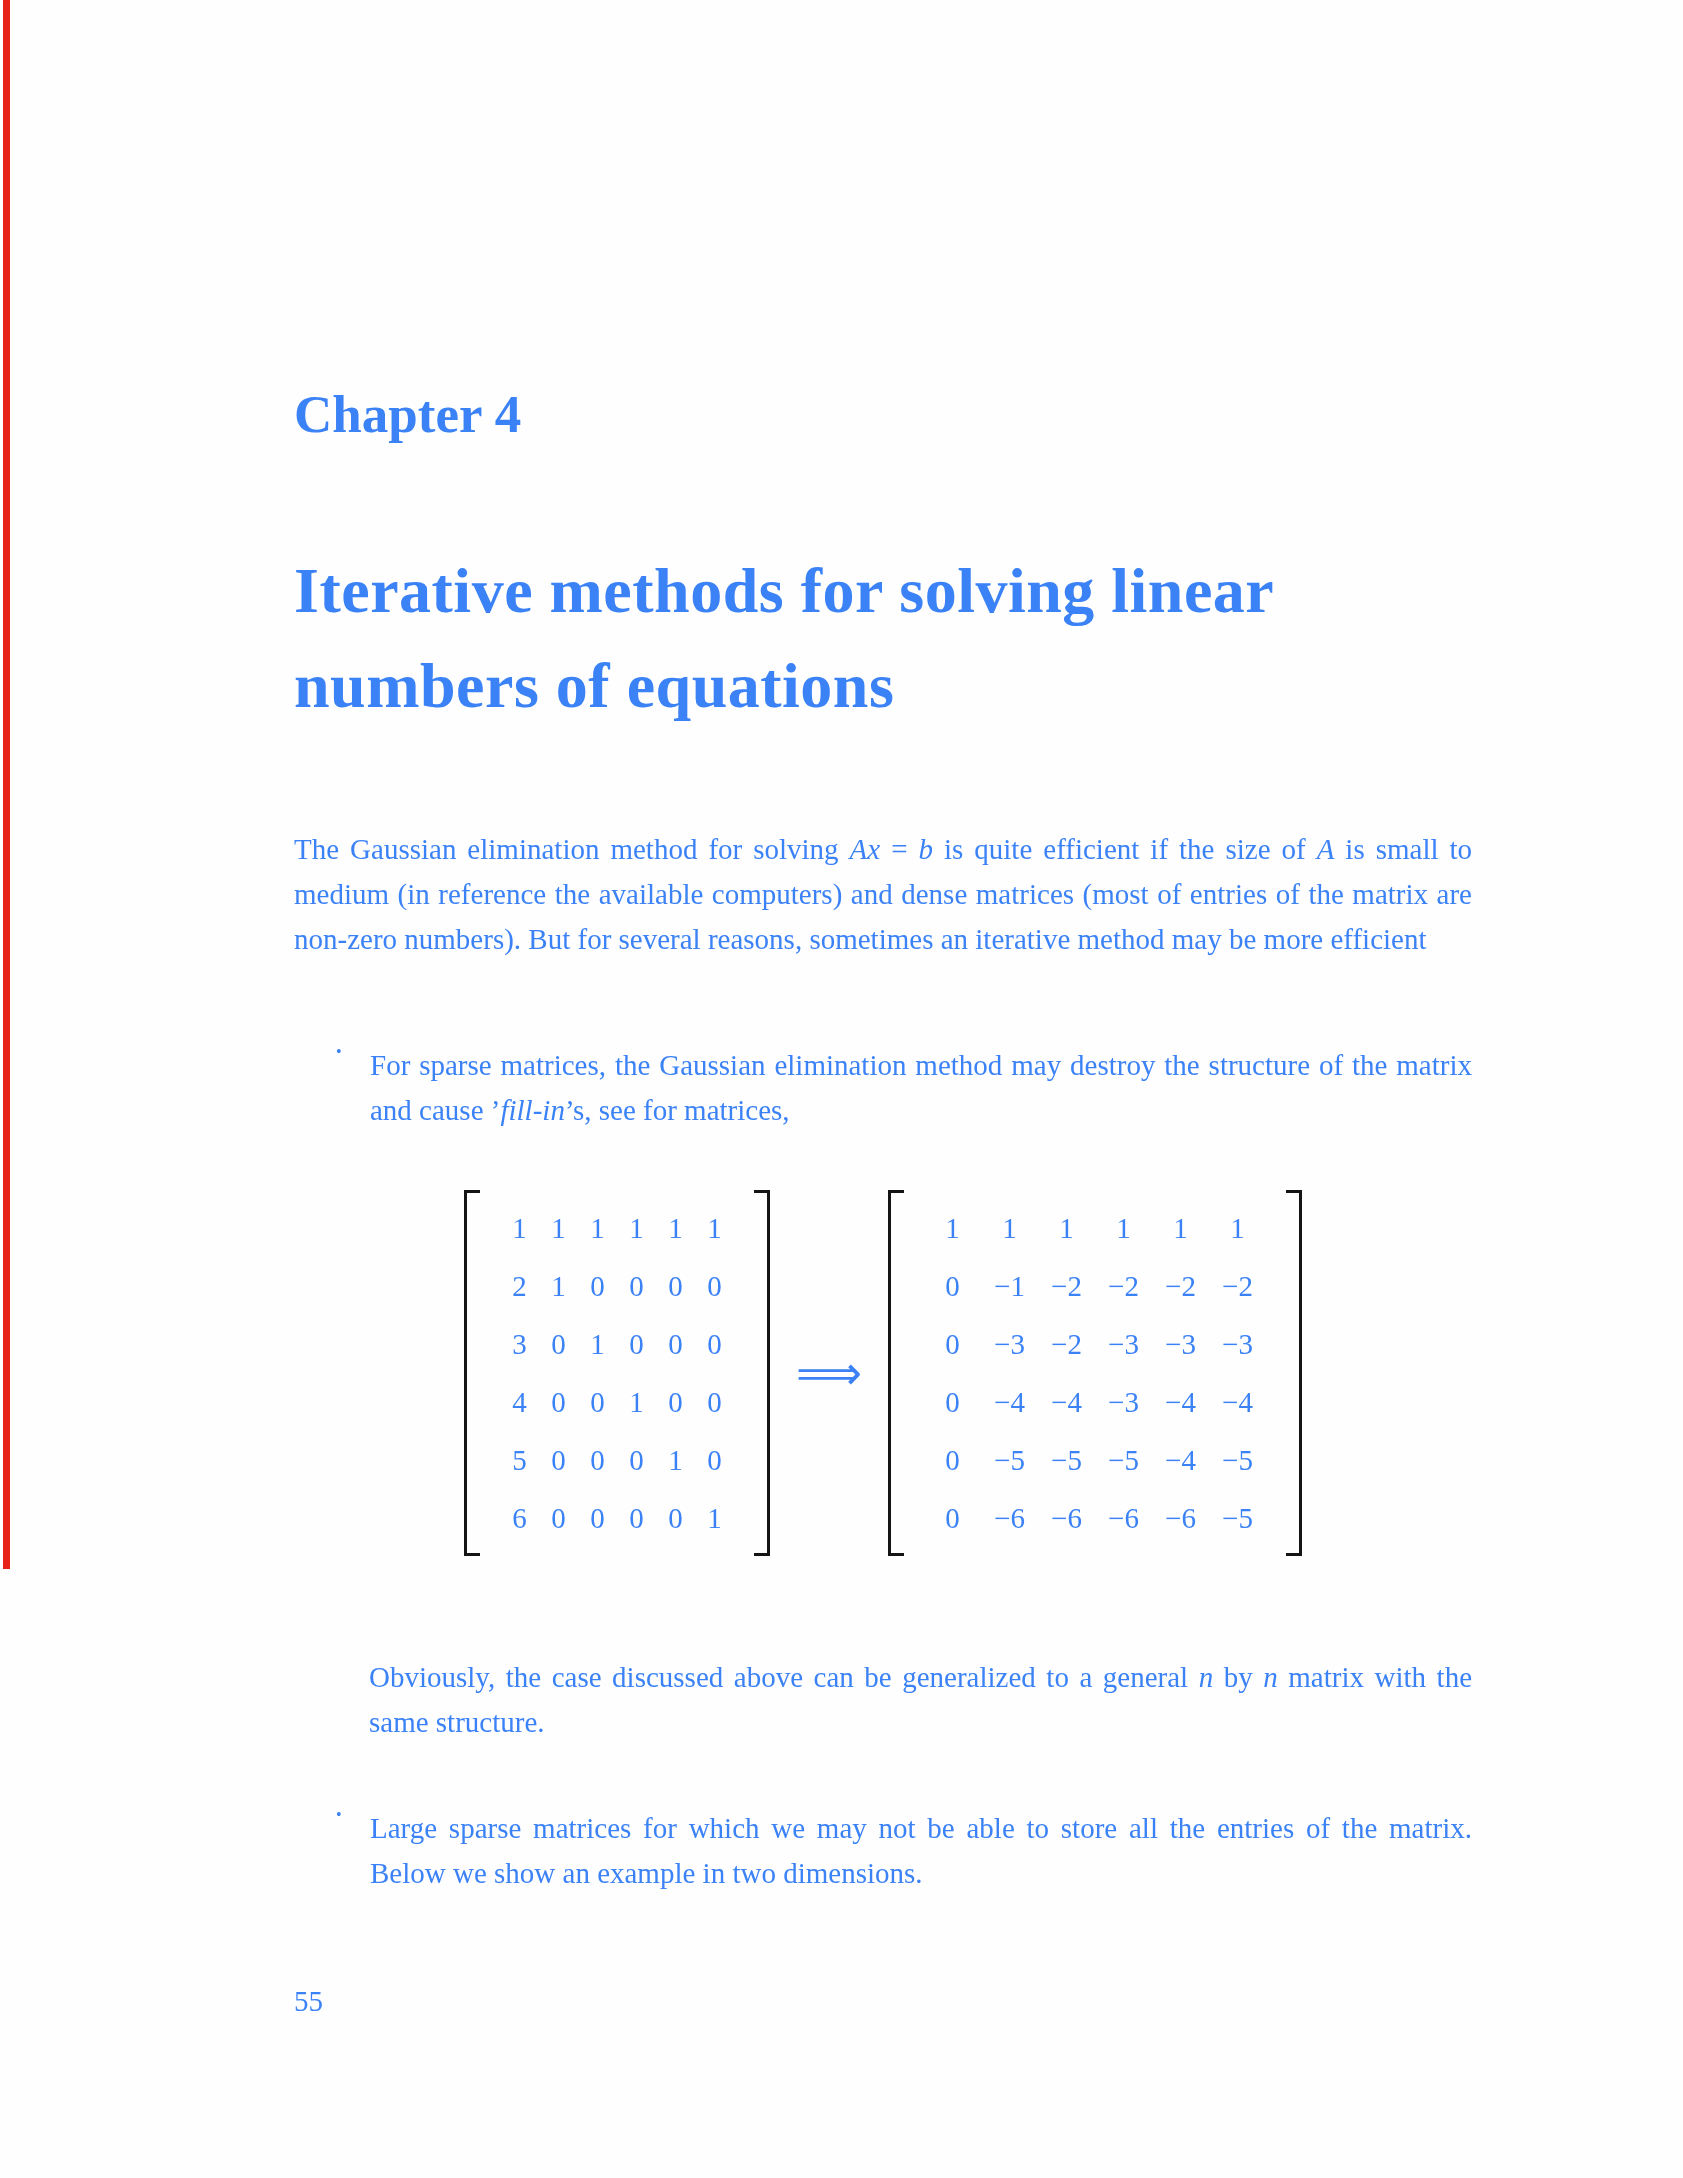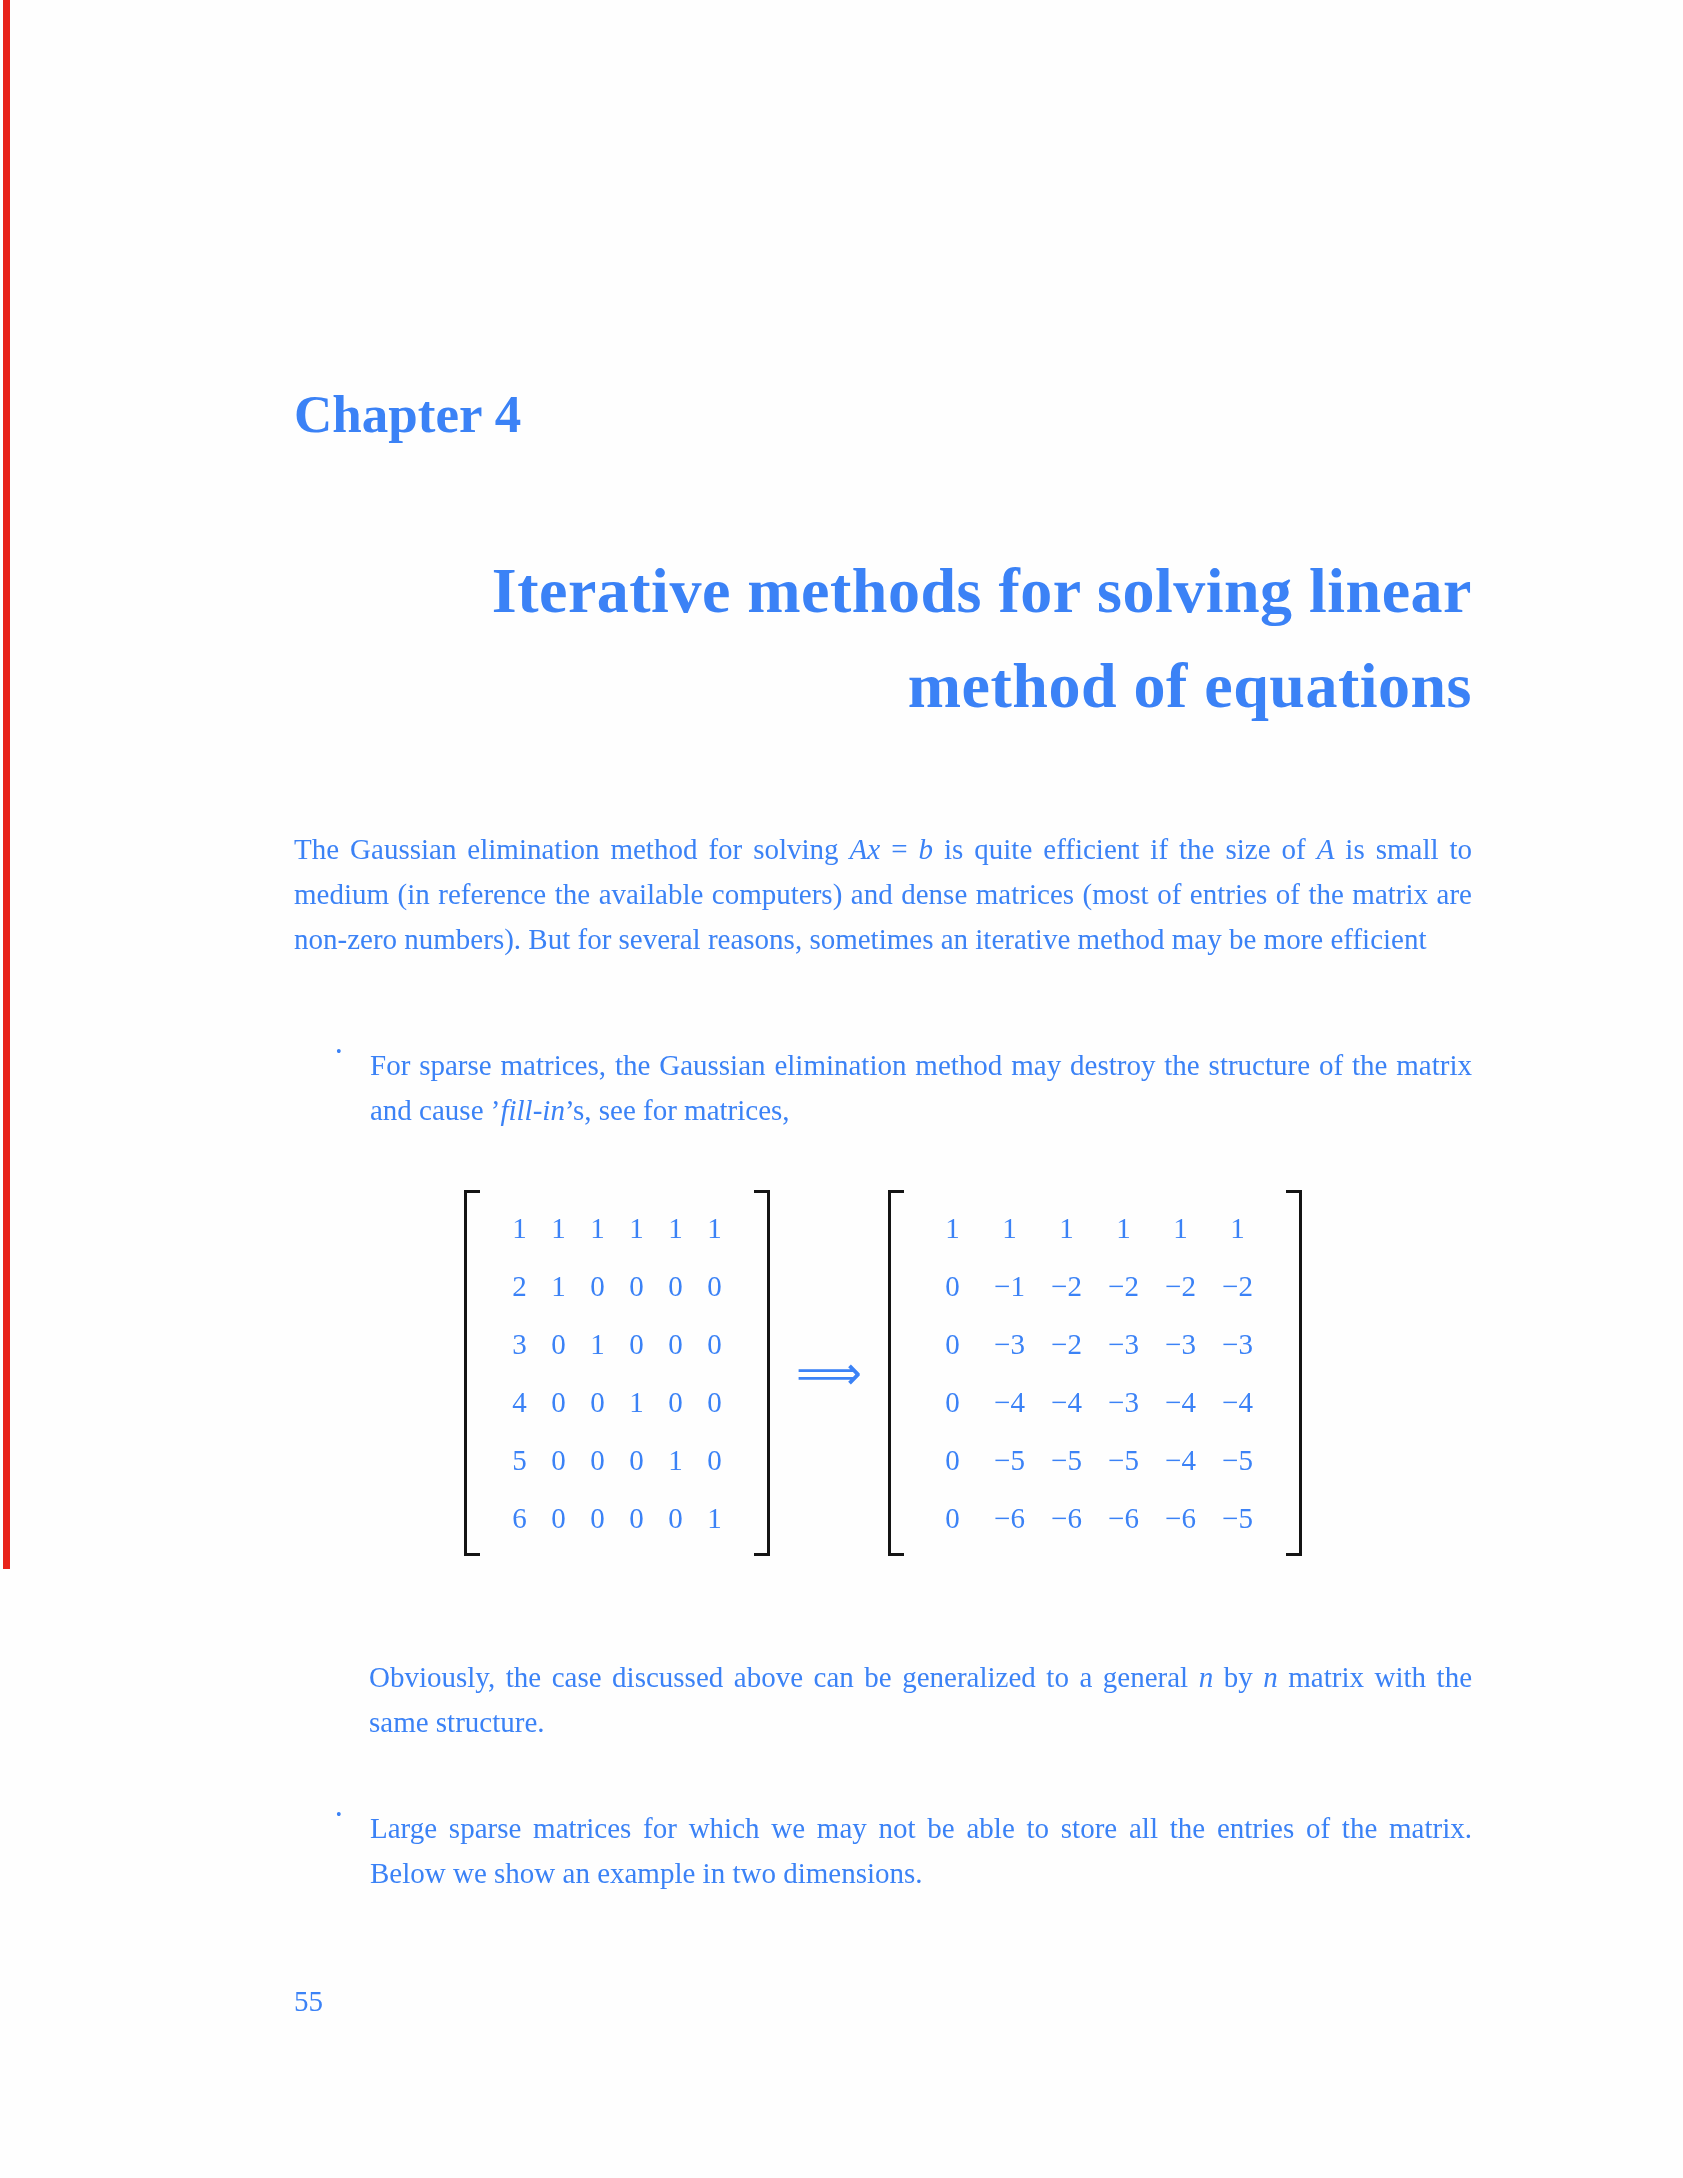--- a/index.html
+++ b/index.html
@@ -22,21 +22,20 @@
   }
   .chapter {
     margin-top:384px;
     font-size:53px; font-weight:bold;
   }
   .title {
     margin-top:99px;
     font-size:64px; font-weight:bold;
     line-height:95px;
     letter-spacing:0.5px;
-    text-align:right;
   }
   .body-text {
     font-size:29px;
     line-height:45px;
     text-align:justify;
   }
   .intro { margin-top:94px; }
   .math { font-style:italic;margin-top:20px; }
   .bullet {
     display:flex;
@@ -83,21 +82,21 @@
 <div class="page">
 
   <div class="red-bar"></div>
 
   <div class="content">
 
     <div class="chapter">Chapter 4</div>
 
     <div class="title">
       <div>Iterative methods for solving linear</div>
-      <div>method of equations</div>
+      <div>numbers of equations</div>
     </div>
 
     <p class="body-text intro"><span>The Gaussian elimination method for solving </span><span class="math">Ax</span><span> = </span><span class="math">b</span><span> is quite efficient if the size of </span><span class="math">A</span><span> is small to medium (in reference the available computers) and dense matrices (most of entries of the matrix are non-zero numbers). But for several reasons, sometimes an iterative method may be more efficient</span></p>
 
     <div class="bullet bullet-1">
       <span class="dot">•</span>
       <div class="btext body-text"><span>For sparse matrices, the Gaussian elimination method may destroy the structure of the matrix and cause ’</span><span class="math">fill-in</span><span>’s, see for matrices,</span></div>
     </div>
 
     <div class="figure">

